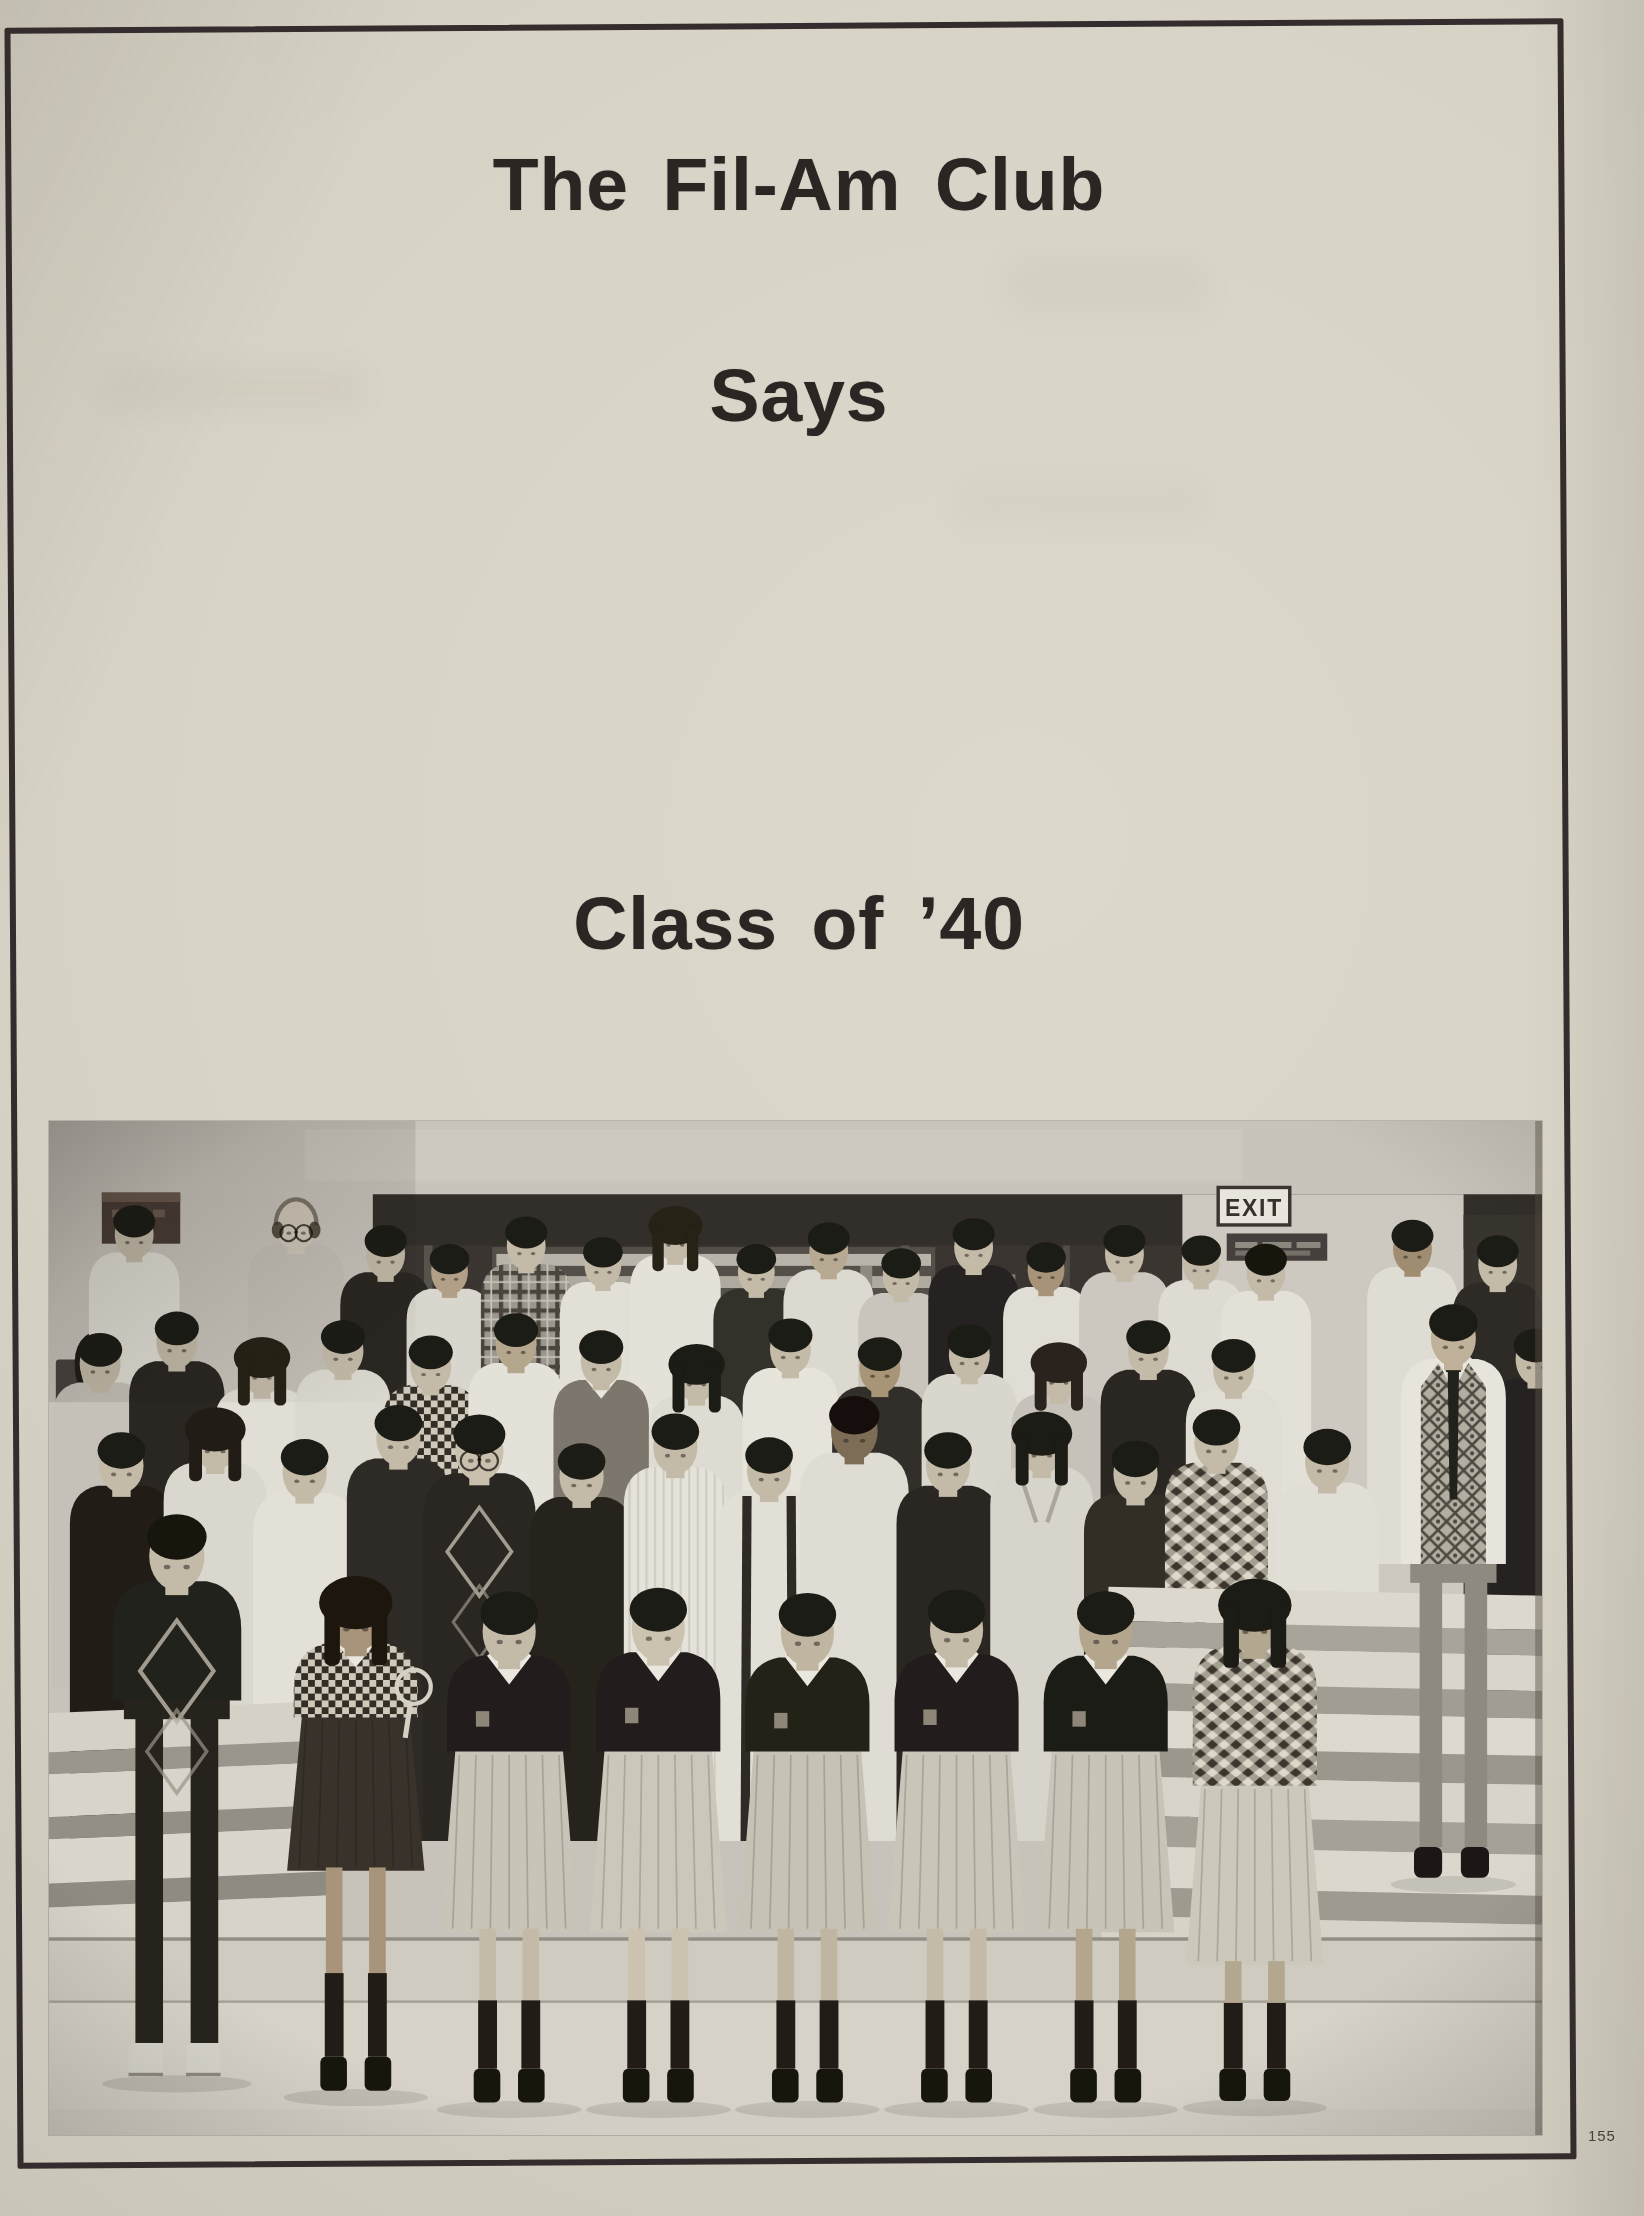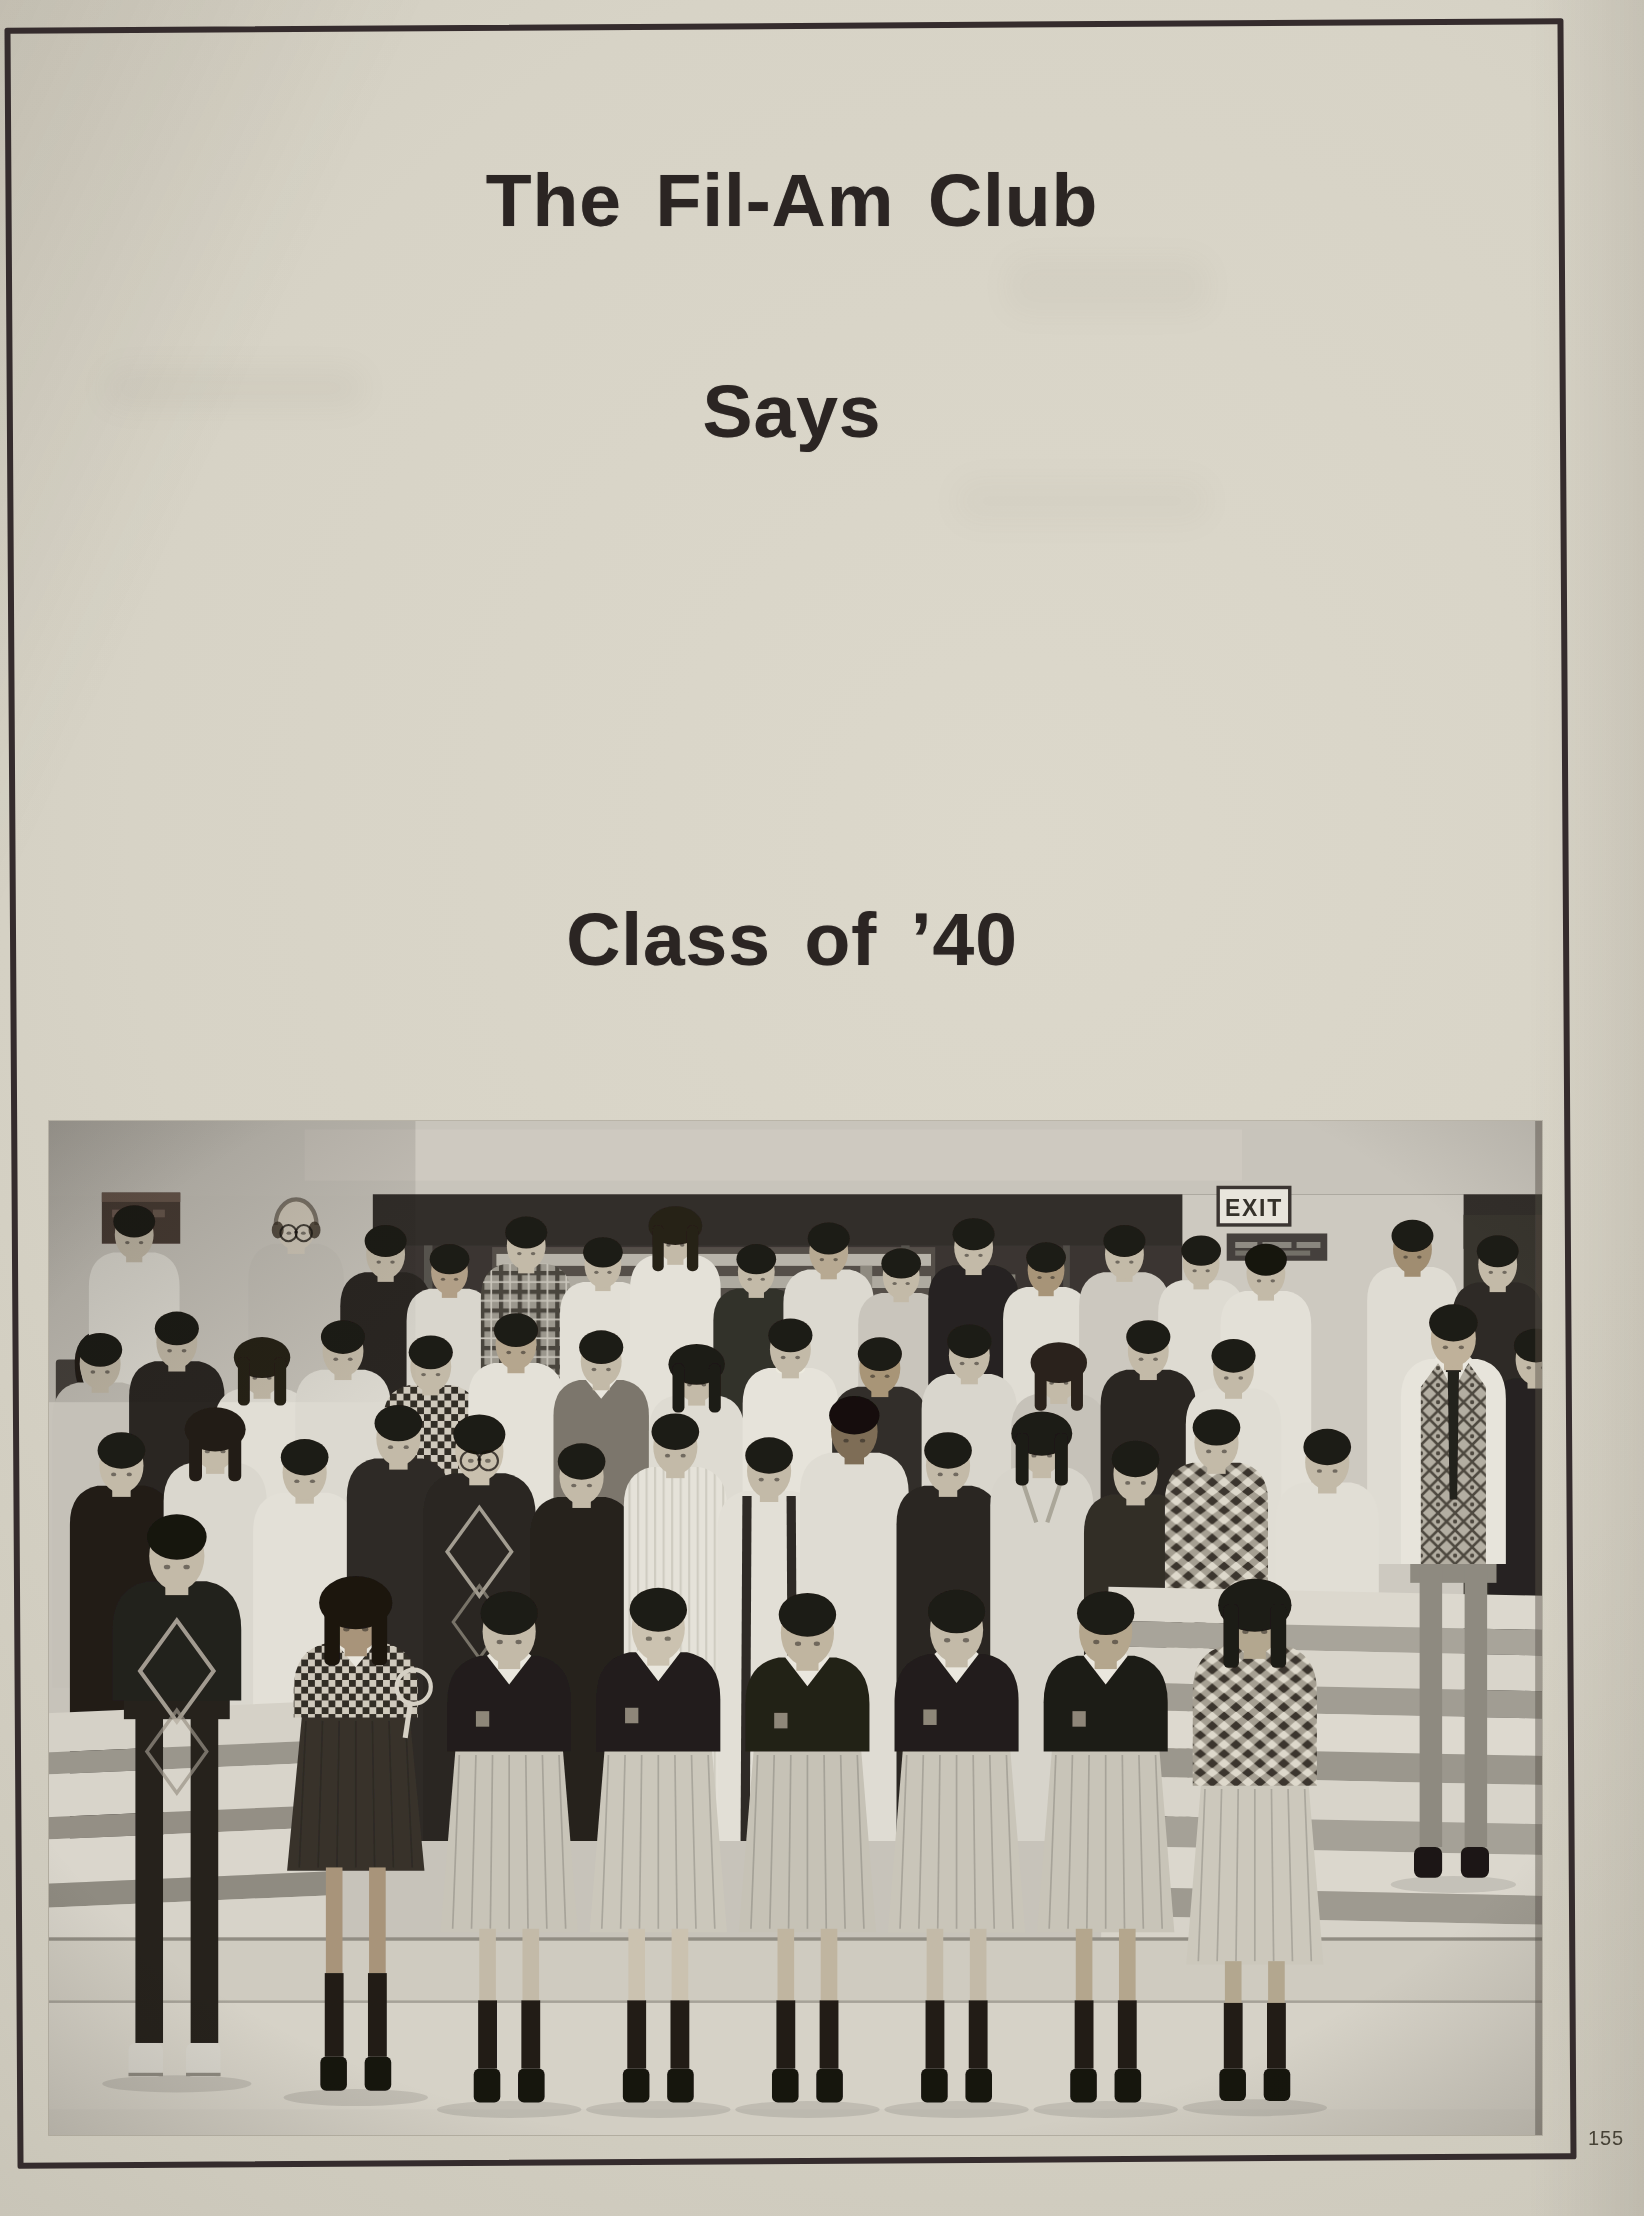--- a/index.html
+++ b/index.html
@@ -15,41 +15,41 @@
       linear-gradient(115deg, rgba(70,60,48,.10) 0%, rgba(70,60,48,0) 16%),
       radial-gradient(120% 90% at 62% 38%, #dcd8cb 0%, #d7d3c6 45%, #cdc9bc 78%, #c2beb1 100%);
   }
   .page-frame{
     position:absolute;left:11px;top:23px;width:1547px;height:2129px;
     border:6px solid var(--frame);
     transform:rotate(-0.35deg);
     border-radius:2.6px;
     pointer-events:none;
   }
-  .title-block{position:absolute;left:42px;top:0;width:1500px;height:1023px;margin-top:16px;}
+  .title-block{position:absolute;left:49px;top:0;width:1500px;height:1023px;}
   .title-line{
     position:absolute;left:0;width:100%;text-align:center;
     font-weight:bold;font-size:75px;line-height:1;
     letter-spacing:0.9px;word-spacing:12px;color:var(--ink);
     text-shadow:0 0 0.9px rgba(43,37,35,.45);
   }
   .t0{top:147px;} .t1{top:358px;} .t2{top:540px;} .t3{top:714px;} .t4{top:886px;}
   .bleed{position:absolute;background:#6b6456;filter:blur(13.6px);border-radius:20.5px;pointer-events:none;}
   .b1{left:102px;top:366px;width:264px;height:44px;opacity:.05;}
   .b2{left:1005px;top:256px;width:205px;height:60px;opacity:.045;}
   .b3{left:954px;top:477px;width:256px;height:48px;opacity:.04;}
   .photo-wrap{
     position:absolute;left:49px;top:1121px;width:1493px;height:1014px;
     box-shadow:0 0 0 0.9px rgba(90,82,70,.28);
     background:var(--photo_highlight);
   }
   .photo-wrap svg{display:block;width:100%;height:100%;}
   .page-number{
     position:absolute;left:1588px;top:2127px;width:51px;
-    font-size:20px;letter-spacing:0.9px;color:#474236;
+    font-size:15px;letter-spacing:0.9px;color:#474236;
   }
   .exit-text{font-family:"Liberation Sans",sans-serif;font-weight:bold;font-size:27px;letter-spacing:2px;fill:#35302b;}
 </style>
 </head>
 <body>
 
 <div class="bleed b1"></div>
 <div class="bleed b2"></div>
 <div class="bleed b3"></div>
 

